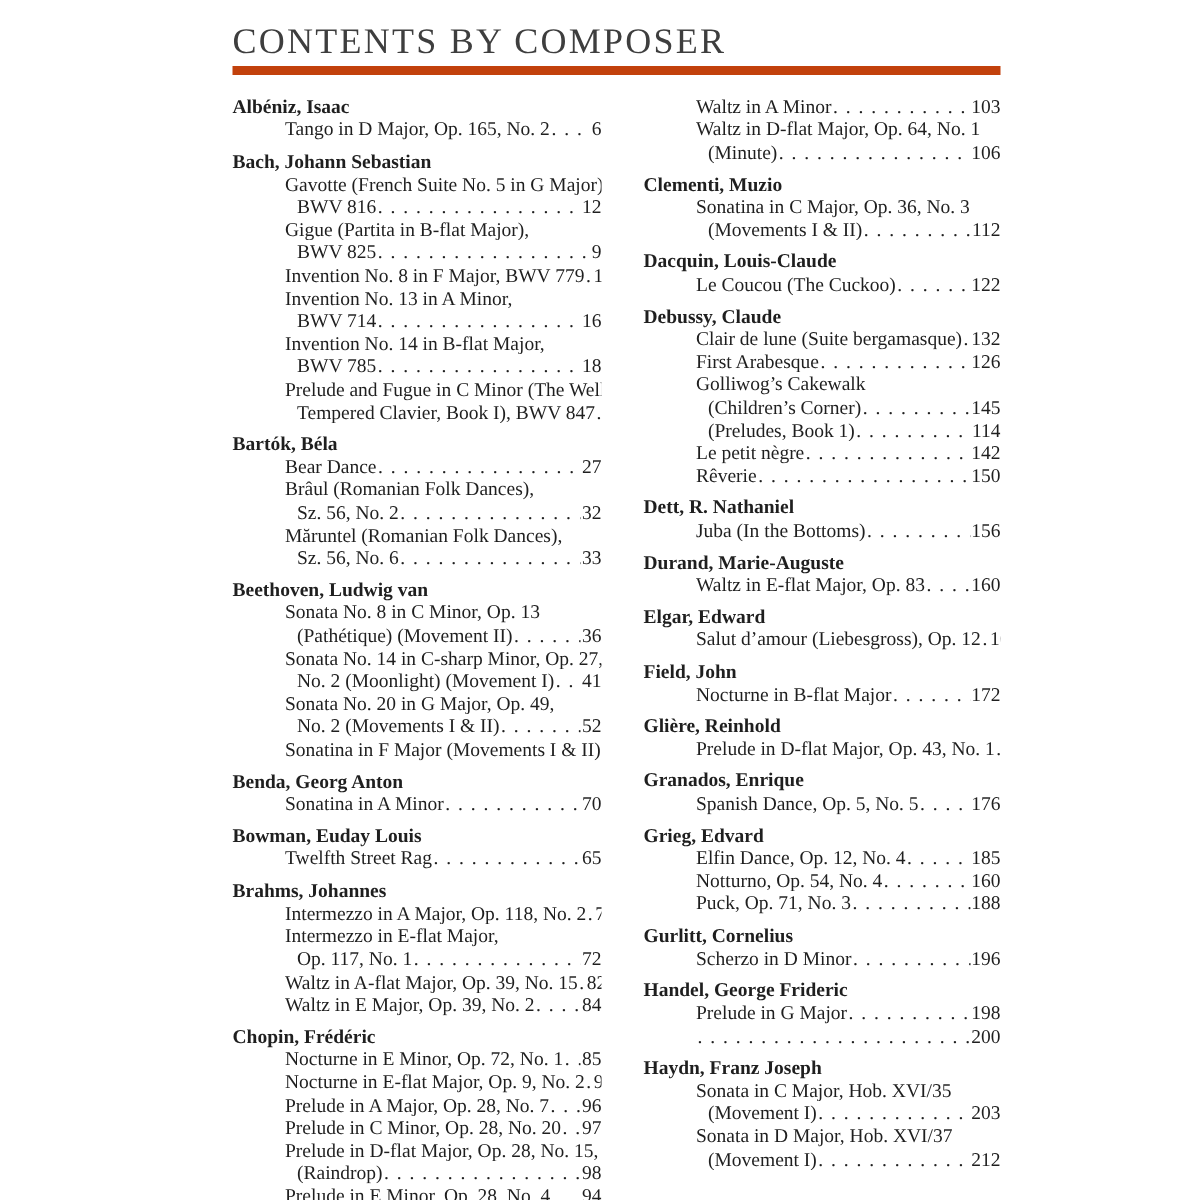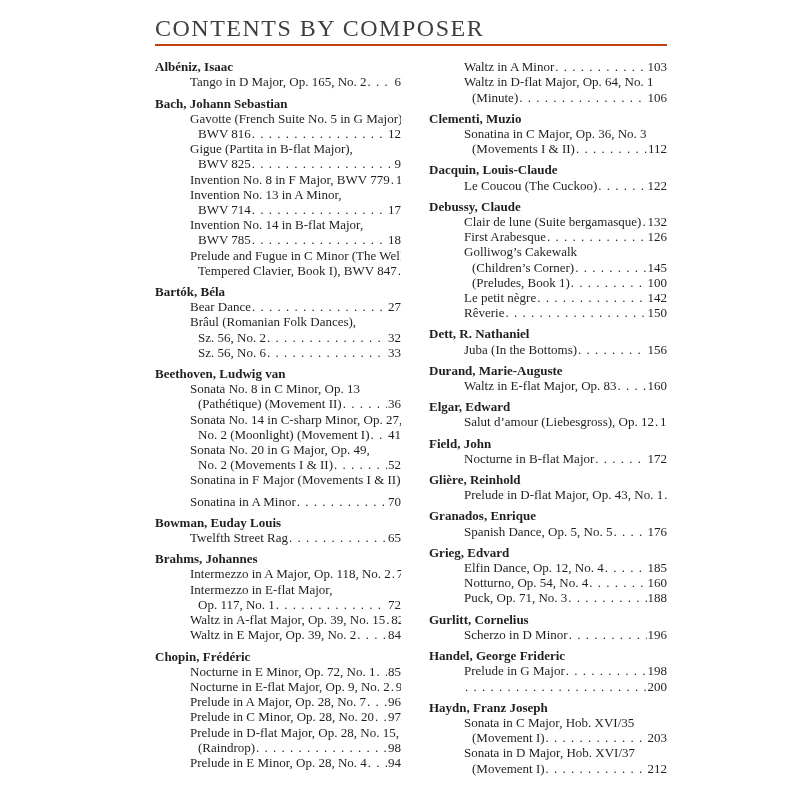--- a/index.html
+++ b/index.html
@@ -14,21 +14,21 @@
     position: relative;
     width: 800px; height: 800px;
     background: #ffffff;
   }
   .content {
     position: absolute;
     left: 155px; top: 16px;
     width: 512px;
   }
   .header {
-    border-bottom: 2px solid #c2410c;
+    border-bottom: 6px solid #c2410c;
     padding-bottom: 3px;
     margin-bottom: 13px;
   }
   .title {
     font-family: "Liberation Serif", serif;
     font-weight: 400;
     font-size: 24px;
     letter-spacing: 1.5px;
     color: #3e3e3e;
     line-height: 1.05;
@@ -112,21 +112,21 @@
               <span class="txt">Invention No. 8 in F Major, BWV 779</span>
               <span class="leader"></span>
               <span class="pg">14</span>
             </div>
             <div class="piece-line">
               <span class="txt">Invention No. 13 in A Minor,</span>
             </div>
             <div class="piece-line cont">
               <span class="txt">BWV 714</span>
               <span class="leader"></span>
-              <span class="pg">17</span>
+              <span class="pg">16</span>
             </div>
             <div class="piece-line">
               <span class="txt">Invention No. 14 in B-flat Major,</span>
             </div>
             <div class="piece-line cont">
               <span class="txt">BWV 785</span>
               <span class="leader"></span>
               <span class="pg">18</span>
             </div>
             <div class="piece-line">
@@ -145,20 +145,23 @@
               <span class="pg">27</span>
             </div>
             <div class="piece-line">
               <span class="txt">Brâul (Romanian Folk Dances),</span>
             </div>
             <div class="piece-line cont">
               <span class="txt">Sz. 56, No. 2</span>
               <span class="leader"></span>
               <span class="pg">32</span>
             </div>
+            <div class="piece-line">
+              <span class="txt">Măruntel (Romanian Folk Dances),</span>
+            </div>
             <div class="piece-line cont">
               <span class="txt">Sz. 56, No. 6</span>
               <span class="leader"></span>
               <span class="pg">33</span>
             </div>
           </div>
           <div class="section">
             <div class="composer">Beethoven, Ludwig van</div>
             <div class="piece-line">
               <span class="txt">Sonata No. 8 in C Minor, Op. 13</span>
@@ -182,20 +185,21 @@
             <div class="piece-line cont">
               <span class="txt">No. 2 (Movements I &amp; II)</span>
               <span class="leader"></span>
               <span class="pg">52</span>
             </div>
             <div class="piece-line">
               <span class="txt">Sonatina in F Major (Movements I &amp; II)</span>
             </div>
           </div>
           <div class="section">
+            <div class="composer">Benda, Georg Anton</div>
             <div class="piece-line">
               <span class="txt">Sonatina in A Minor</span>
               <span class="leader"></span>
               <span class="pg">70</span>
             </div>
           </div>
           <div class="section">
             <div class="composer">Bowman, Euday Louis</div>
             <div class="piece-line">
               <span class="txt">Twelfth Street Rag</span>
@@ -317,21 +321,21 @@
               <span class="txt">Golliwog’s Cakewalk</span>
             </div>
             <div class="piece-line cont">
               <span class="txt">(Children’s Corner)</span>
               <span class="leader"></span>
               <span class="pg">145</span>
             </div>
             <div class="piece-line cont">
               <span class="txt">(Preludes, Book 1)</span>
               <span class="leader"></span>
-              <span class="pg">100</span>
+              <span class="pg">114</span>
             </div>
             <div class="piece-line">
               <span class="txt">Le petit nègre</span>
               <span class="leader"></span>
               <span class="pg">142</span>
             </div>
             <div class="piece-line">
               <span class="txt">Rêverie</span>
               <span class="leader"></span>
               <span class="pg">150</span>

